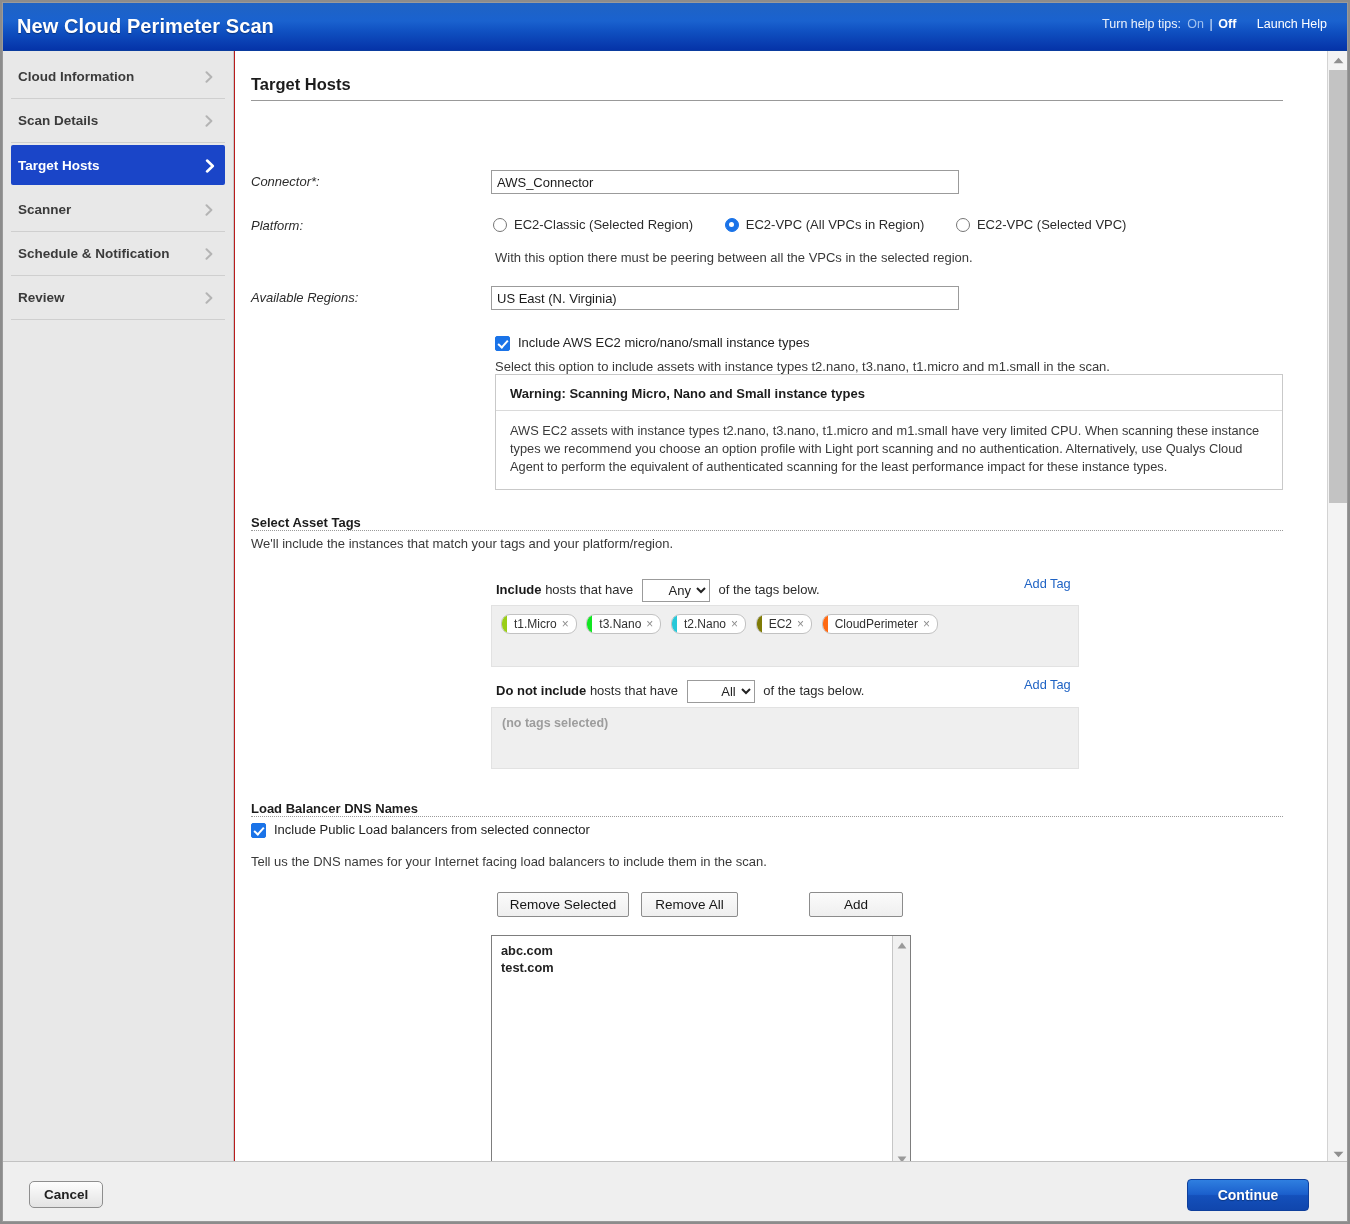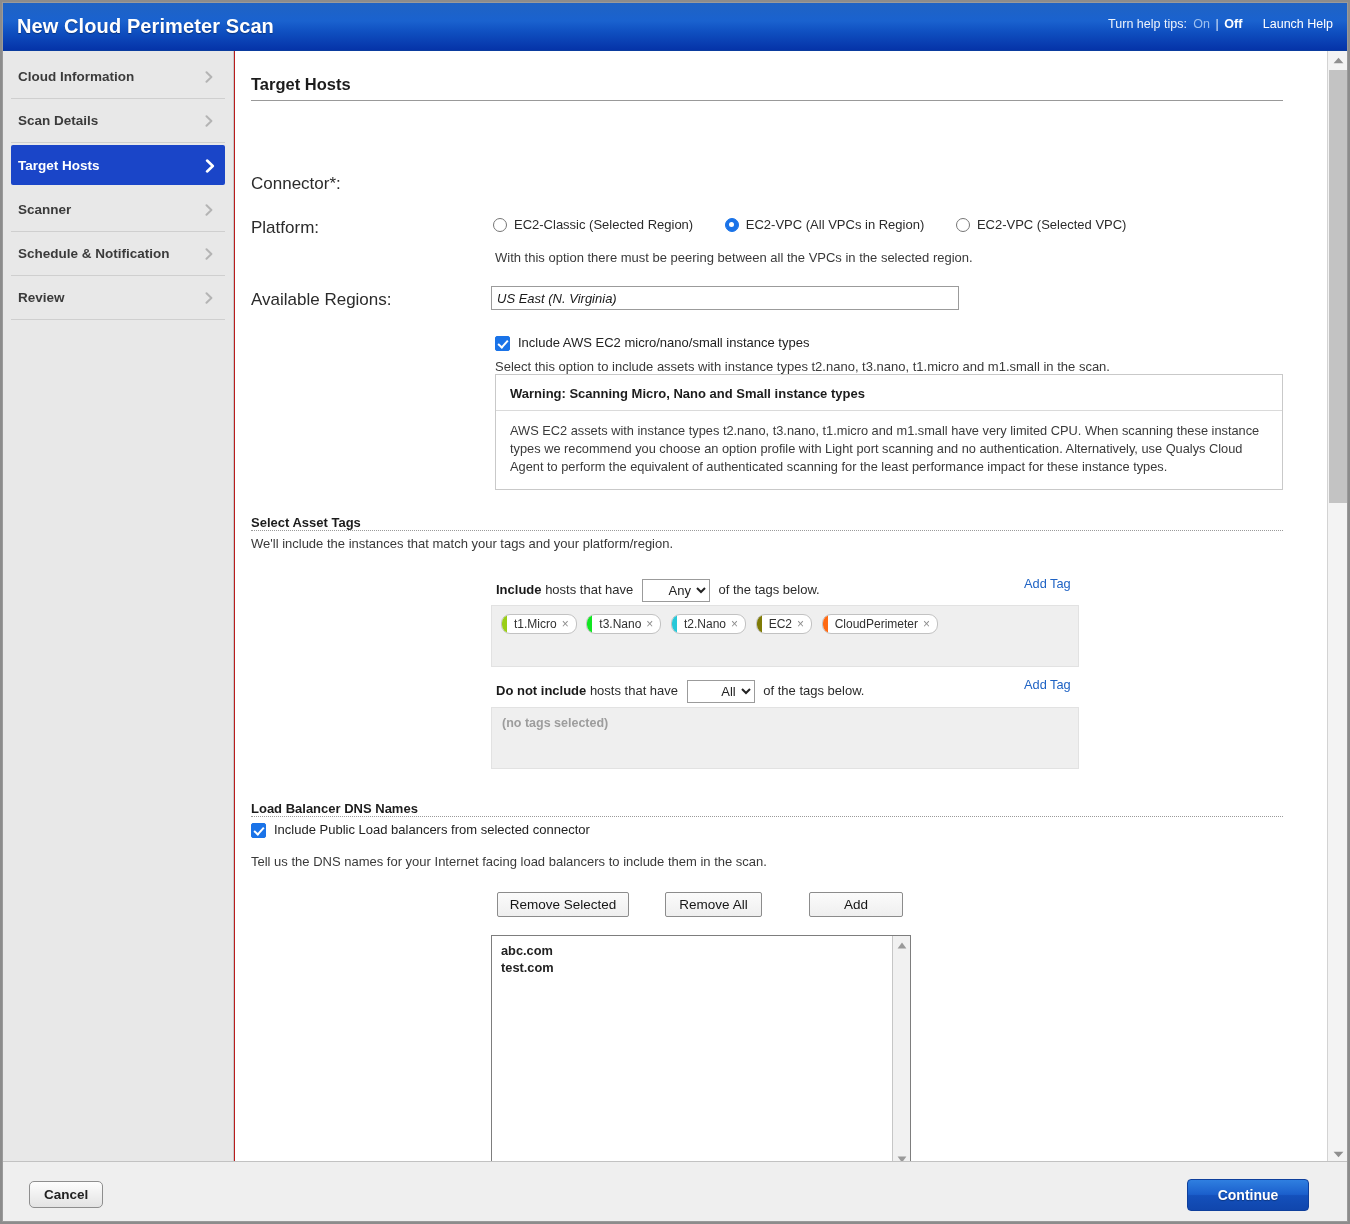--- a/index.html
+++ b/index.html
@@ -32,21 +32,21 @@
   }
   .app-title {
     position: absolute; left: 14px; top: 12px;
     color: #ffffff;
     font-size: 20px;
     font-weight: bold;
     letter-spacing: 0.1px;
     text-shadow: 0 1px 1px rgba(0,0,0,0.35);
   }
   .help-area {
-    position: absolute; right: 14px; top: 14px;
+    position: absolute; right: 20px; top: 14px;
     font-size: 12.5px;
     color: #ffffff;
     white-space: nowrap;
   }
   .help-area .lbl { color: #eef3fb; }
   .help-area .on { color: #9fc0ef; margin-left: 3px; }
   .help-area .sep { color: #dce8f8; margin: 0 2px; }
   .help-area .off { color: #ffffff; font-weight: bold; }
   .help-area .launch { color: #ffffff; margin-left: 17px; }
 
@@ -100,22 +100,23 @@
     position: absolute; left: 16px; top: 24px;
     font-size: 16.5px; font-weight: bold; color: #1c1c1c;
   }
   .title-rule {
     position: absolute; left: 16px; top: 49px;
     width: 1032px; height: 1px; background: #999;
   }
 
   .row-label {
     position: absolute;
-    font-size: 17px;
+    font-size: 13px;
     color: #2b2b2b;
+    font-style: italic;
   }
 
   .txt-input {
     position: absolute;
     height: 24px;
     border: 1px solid #9b9b9b;
     background: #fff;
     font-family: "Liberation Sans", sans-serif;
     font-size: 13px;
     color: #1a1a1a;
@@ -418,40 +419,41 @@
       </span>
     </div>
   </div>
 
   <div class="content">
 
     <div class="page-title">Target Hosts</div>
     <div class="title-rule"></div>
 
     <div class="row-label" style="left:16px; top:123px;">Connector*:</div>
+    <input class="txt-input" style="left: 256px; top: 119px; width: 468px;" value="AWS_Connector">
 
     <div class="row-label" style="left:16px; top:167px;">Platform:</div>
     <div class="radio-group" style="left:258px; top:165px; width:790px;">
       <label class="radio-opt">
         <span class="rb"></span>
         <span class="rlabel">EC2-Classic (Selected Region)</span>
       </label>
       <label class="radio-opt">
         <span class="rb checked"></span>
         <span class="rlabel">EC2-VPC (All VPCs in Region)</span>
       </label>
       <label class="radio-opt" style="margin-right:0;">
         <span class="rb"></span>
         <span class="rlabel">EC2-VPC (Selected VPC)</span>
       </label>
     </div>
     <div class="helper-note" style="left:260px; top:199px; width:790px;">With this option there must be peering between all the VPCs in the selected region.</div>
 
     <div class="row-label" style="left:16px; top:239px;">Available Regions:</div>
-    <input class="txt-input" style="left: 256px; top: 235px; width: 468px; font-style: italic;" value="US East (N. Virginia)">
+    <input class="txt-input" style="left: 256px; top: 235px; width: 468px;" value="US East (N. Virginia)">
 
     <div class="cbwrap" style="left:260px; top:284px; width:790px;">
       <span class="cb"></span>
       <span class="cblabel">Include AWS EC2 micro/nano/small instance types</span>
     </div>
     <div class="helper-note" style="left:260px; top:308px; width:790px;">Select this option to include assets with instance types t2.nano, t3.nano, t1.micro and m1.small in the scan.</div>
 
     <div class="warnbox" style="left:260px; top:323px; width:788px; height:116px;">
       <div class="wtitle">Warning: Scanning Micro, Nano and Small instance types</div>
       <div class="wbody">AWS EC2 assets with instance types t2.nano, t3.nano, t1.micro and m1.small have very limited CPU. When scanning these instance types we recommend you choose an option profile with Light port scanning and no authentication. Alternatively, use Qualys Cloud Agent to perform the equivalent of authenticated scanning for the least performance impact for these instance types.</div>
@@ -507,21 +509,21 @@
     <div class="sect-rule" style="left:16px; top:765px; width:1032px;"></div>
 
     <div class="cbwrap" style="left:16px; top:771px;">
       <span class="cb"></span>
       <span class="cblabel">Include Public Load balancers from selected connector</span>
     </div>
 
     <div class="helper-note" style="left:16px; top:803px;">Tell us the DNS names for your Internet facing load balancers to include them in the scan.</div>
 
     <button class="btn" style="left:262px; top:841px; width:132px;">Remove Selected</button>
-    <button class="btn" style="left:406px; top:841px; width:97px;margin-left:24px;">Remove All</button>
+    <button class="btn" style="left:406px; top:841px; width:97px;">Remove All</button>
     <button class="btn" style="left:574px; top:841px; width:94px;">Add</button>
 
     <div class="listbox" style="left:256px; top:884px; width:420px; height:234px;">
       <div class="items">
         <div>abc.com</div>
         <div>test.com</div>
       </div>
       <div class="lb-scroll">
         <div class="lb-arrow up">
           <svg width="10" height="7" viewBox="0 0 10 7">

